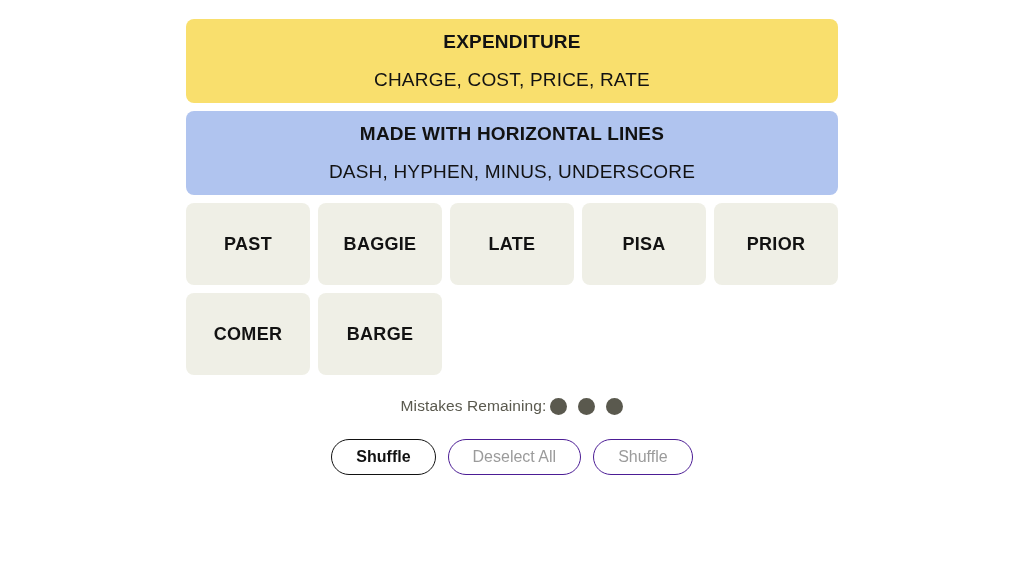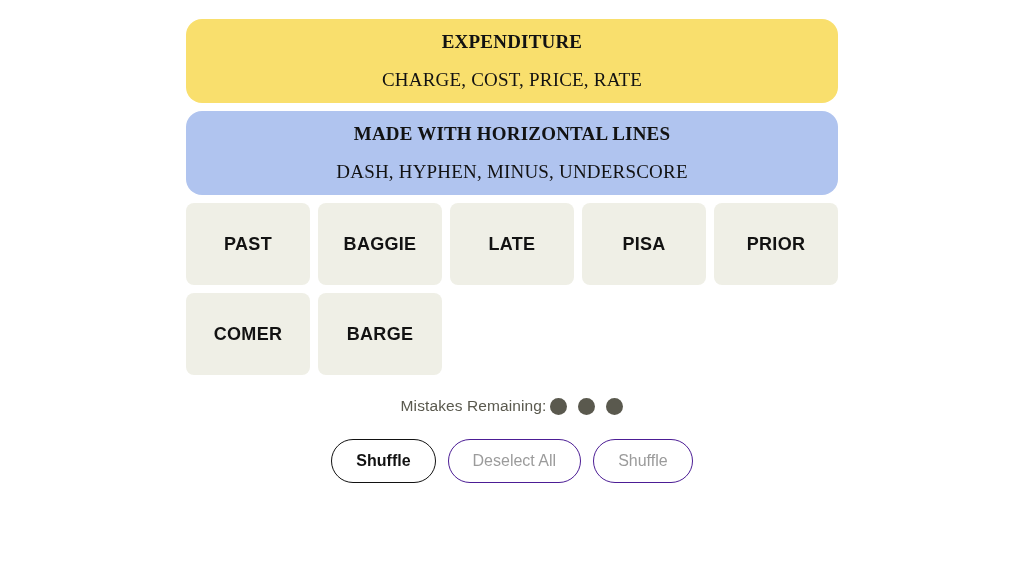--- a/index.html
+++ b/index.html
@@ -38,28 +38,27 @@
     margin-top: 19px;
     display: flex;
     flex-direction: column;
     gap: 8px;
   }
 
   
   .solved-band {
     width: 652px;
     height: 84px;
-    border-radius: 16px;
+    border-radius: 8px;
     display: flex;
     flex-direction: column;
     align-items: center;
     justify-content: center;
     text-align: center;
     color: #121212;
-    font-family: Liberation Serif, serif;
   }
 
   .solved-title {
     font-size: 19px;
     font-weight: bold;
     line-height: 24px;
     letter-spacing: 0.2px;
   }
 
   .solved-members {
@@ -124,21 +123,21 @@
   
   .actions {
     margin-top: 24px;
     display: flex;
     align-items: center;
     justify-content: center;
     gap: 12px;
   }
 
   .pill {
-    height: 44px;
+    height: 36px;
     padding: 12px 24px;
     border-radius: 24px;
     background: #ffffff;
     font-size: 16px;
     font-family: "Liberation Sans", sans-serif;
     display: flex;
     align-items: center;
     justify-content: center;
     cursor: pointer;
     white-space: nowrap;

